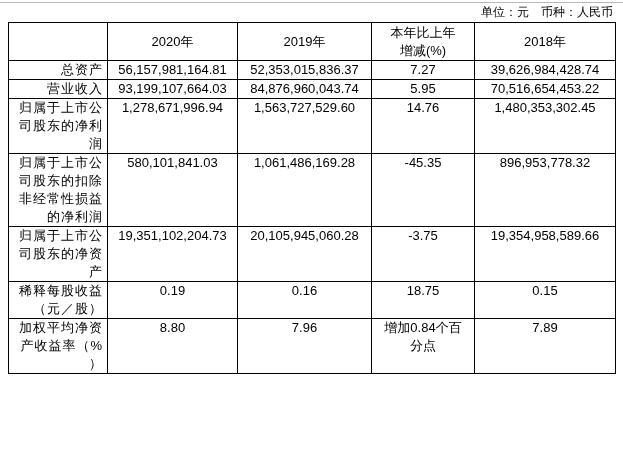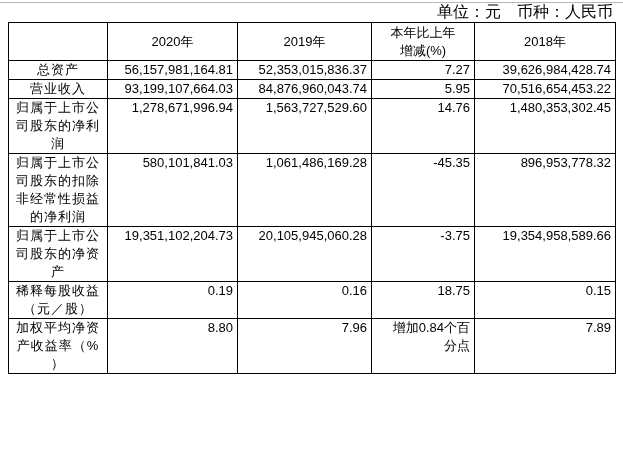--- a/index.html
+++ b/index.html
@@ -23,21 +23,21 @@
     position: absolute;
     top: 2px;
     left: 0;
     width: 623px;
     border-top: 1px solid #b8b8b8;
   }
   .unit-line {
     position: absolute;
     top: 4px;
     right: 10px;
-    font-size: 16px;
+    font-size: 12px;
     line-height: 16px;
     text-align: right;
     white-space: pre;
     margin-left: 17px;
   }
   table.fin {
     position: absolute;
     top: 22px;
     left: 8px;
     border-collapse: collapse;
@@ -55,26 +55,26 @@
   table.fin th {
     font-weight: normal;
     text-align: center;
     vertical-align: middle;
     height: 37px;
   }
   table.fin td {
     vertical-align: top;
   }
   td.label {
-    text-align: center;
+    text-align: right;
     letter-spacing: 1px;
     padding: 0 2px;
   }
   td.num {
-    text-align: right;
+    text-align: center;
   }
   col.c-metric { width: 99px; }
   col.c-2020   { width: 130px; }
   col.c-2019   { width: 134px; }
   col.c-change { width: 103px; }
   col.c-2018   { width: 141px; }
 </style>
 </head>
 <body>
 

